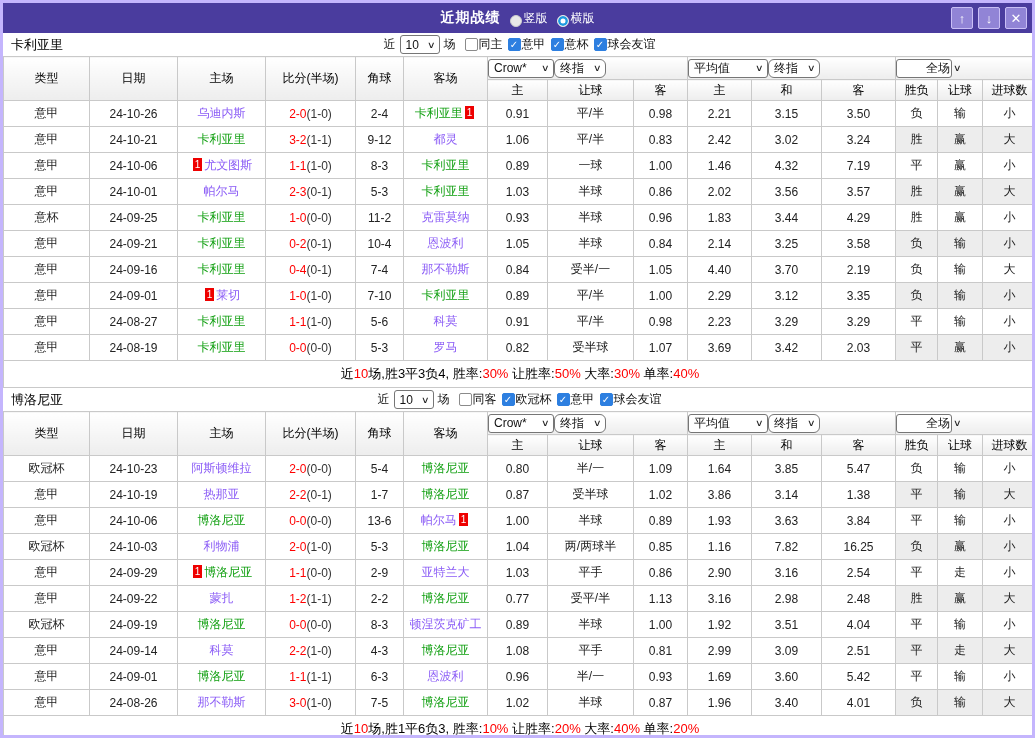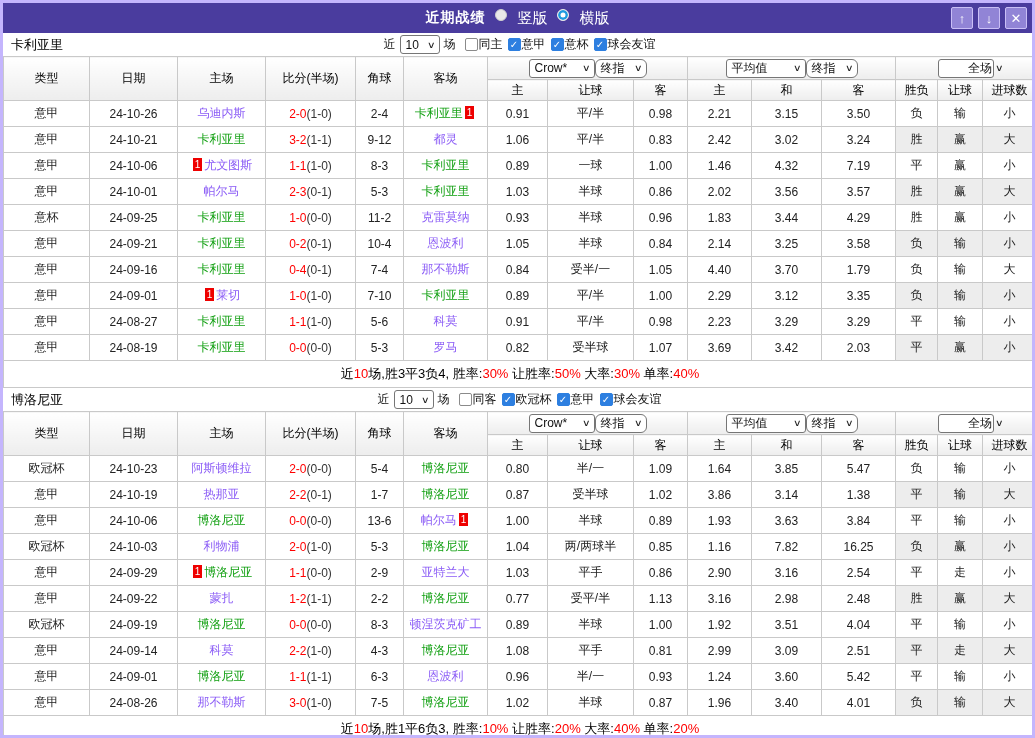--- a/index.html
+++ b/index.html
@@ -4,21 +4,21 @@
 <style>
   * { box-sizing: border-box; }
   html,body { margin:0; padding:0; background:#888; }
   body { font-family:"Liberation Sans","DejaVu Sans",sans-serif; }
   .window { width:1035px; height:738px; background:#fff; border:3px solid #c4b5fd; overflow:hidden; position:relative; margin:0; }
 
   
   .titlebar { height:30px; background:#4a3c9e; display:flex; align-items:center; justify-content:center; position:relative; color:#fff; }
   .title-group { display:flex; align-items:center; gap:9px; }
   .page-title { font-size:14px; font-weight:bold; letter-spacing:1px; }
-  .radio-opt { display:inline-flex; align-items:flex-start; gap:11px; font-size:15px; cursor:pointer; }
+  .radio-opt { display:inline-flex; align-items:flex-end; gap:2px; font-size:12px; cursor:pointer; }
   .radio { width:12px; height:12px; border-radius:50%; display:inline-block; }
   .radio.sel { background:#e9e9e9; border:1px solid #cfcfcf; }
   .radio.un  { background:#fff; box-shadow: inset 0 0 0 2.5px #1e9be0; border:1px solid #e8e8e8; }
   .win-btns { position:absolute; right:5px; top:4px; display:flex; gap:5px; }
   .win-btn { width:22px; height:22px; background:#9184d6; border:1px solid #c9bef6; color:#fff; font-size:13px; font-weight:bold; display:flex; align-items:center; justify-content:center; border-radius:2px; cursor:pointer; padding:0; font-family:"Liberation Sans","DejaVu Sans",sans-serif; }
 
   
   .section { background:#fff; }
   .filterbar { height:23px; position:relative; display:flex; align-items:center; justify-content:center; font-size:12px; background:#fff; color:#111; }
   .team-name { position:absolute; left:8px; font-size:13px; color:#000; }
@@ -38,21 +38,21 @@
   .sel-final { width:52px;border-radius:6px; }
   .sel-avg   { width:80px; }
   .sel-scope { width:56px;padding-left:29px; }
 
   
   table.grid { border-collapse:collapse; table-layout:fixed; width:1033px; }
   .grid th, .grid td { border:1px solid #c9c9c9; text-align:center; overflow:hidden; white-space:nowrap; padding:0; }
   .grid thead th { background:linear-gradient(#ffffff,#ededed); font-weight:normal; font-size:12px; color:#000; }
   .grid .hrow1 { height:23px; }
   .grid .hrow2 { height:21px; }
-  .grpflex { display:flex; align-items:center; justify-content:center; }
+  .grpflex { display:flex; align-items:center; justify-content:flex-start; }
   .grid tbody td { height:26px; font-size:12px; color:#222; background:#fff; }
   td.type { color:#fff; font-size:12px; }
   .t-sa { background:#1e90ff; }
   .t-ib { background:#3e3cf2; }
   .t-cl { background:#ff5a1c; }
   td.odd1 { background:#faf4ea; }
   td.avgc { background:#ecf5fa; }
   .grid tbody tr:nth-child(even) td.resc { background:#ededed; }
   .c-r { color:#e04848; }
   .c-b { color:#3337d0; }
@@ -296,21 +296,21 @@
               <td class="date">24-09-16</td>
               <td class="teamcell"><span class="tm-g">卡利亚里</span></td>
               <td class="scorecell"><span class="sc">0-4</span><span class="half">(0-1)</span></td>
               <td class="corner">7-4</td>
               <td class="teamcell"><span class="tm-k">那不勒斯</span></td>
               <td class="odd1">0.84</td>
               <td class="odd1">受半/一</td>
               <td class="odd1">1.05</td>
               <td class="avgc">4.40</td>
               <td class="avgc">3.70</td>
-              <td class="avgc">1.79</td>
+              <td class="avgc">2.19</td>
               <td class="resc c-b">负</td>
               <td class="resc c-b">输</td>
               <td class="resc c-r">大</td>
             </tr>
             <tr>
               <td class="type t-sa">意甲</td>
               <td class="date">24-09-01</td>
               <td class="teamcell"><span class="card">1</span><span class="tm-k">莱切</span></td>
               <td class="scorecell"><span class="sc">1-0</span><span class="half">(1-0)</span></td>
               <td class="corner">7-10</td>
@@ -606,21 +606,21 @@
             <tr>
               <td class="type t-sa">意甲</td>
               <td class="date">24-09-01</td>
               <td class="teamcell"><span class="tm-g">博洛尼亚</span></td>
               <td class="scorecell"><span class="sc">1-1</span><span class="half">(1-1)</span></td>
               <td class="corner">6-3</td>
               <td class="teamcell"><span class="tm-k">恩波利</span></td>
               <td class="odd1">0.96</td>
               <td class="odd1">半/一</td>
               <td class="odd1">0.93</td>
-              <td class="avgc">1.24</td>
+              <td class="avgc">1.69</td>
               <td class="avgc">3.60</td>
               <td class="avgc">5.42</td>
               <td class="resc c-g">平</td>
               <td class="resc c-b">输</td>
               <td class="resc c-b">小</td>
             </tr>
             <tr>
               <td class="type t-sa">意甲</td>
               <td class="date">24-08-26</td>
               <td class="teamcell"><span class="tm-k">那不勒斯</span></td>

